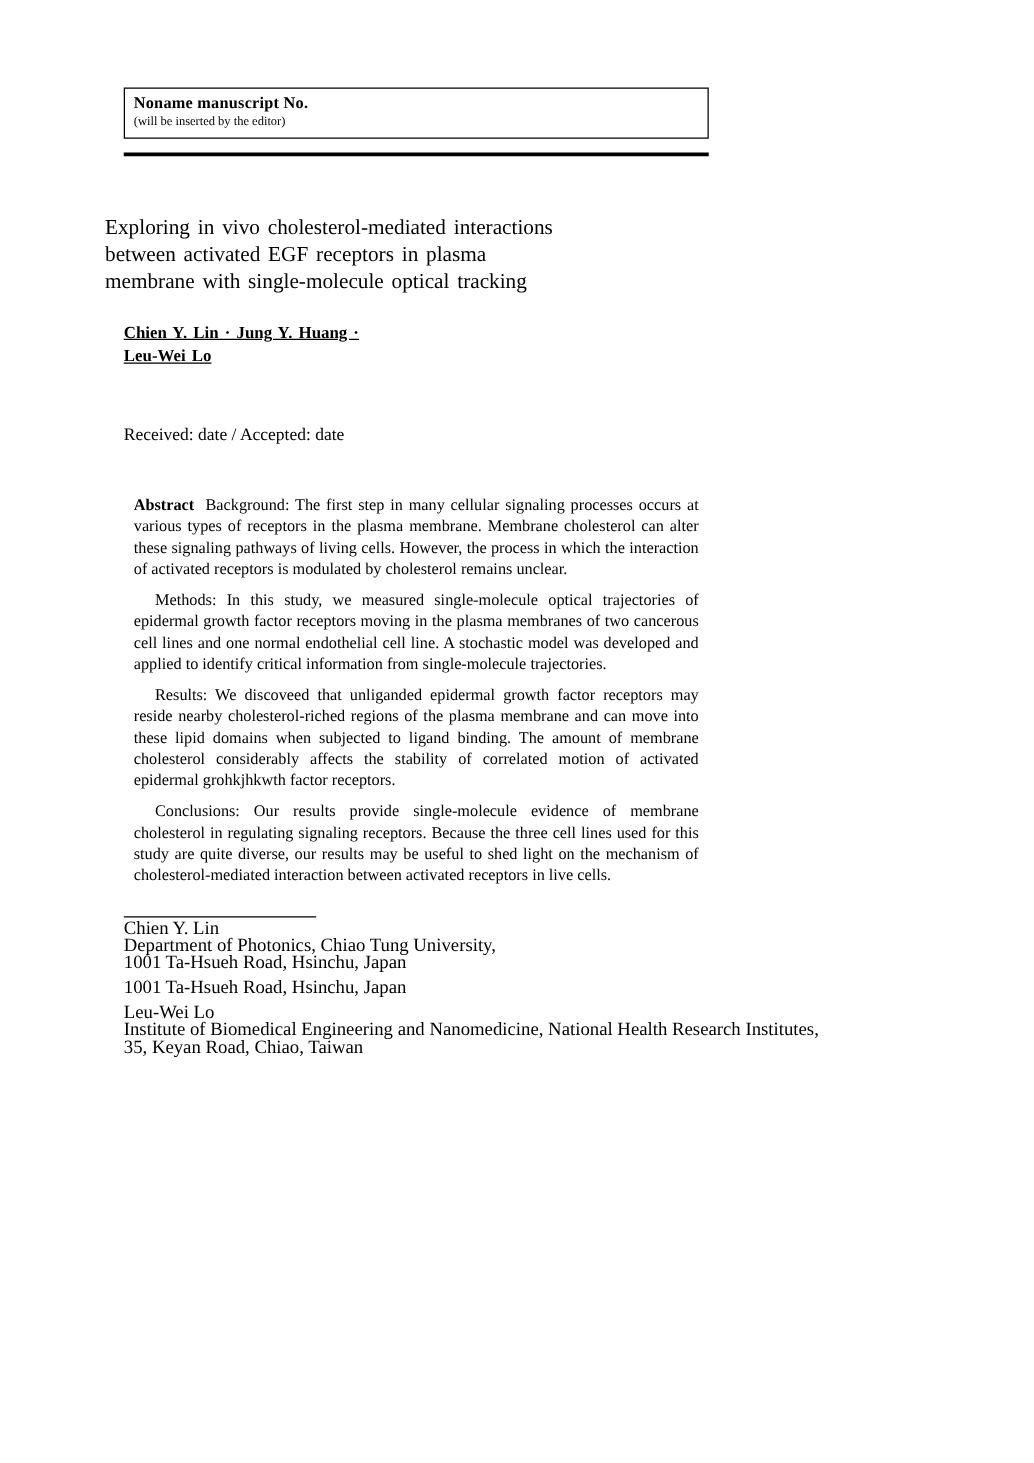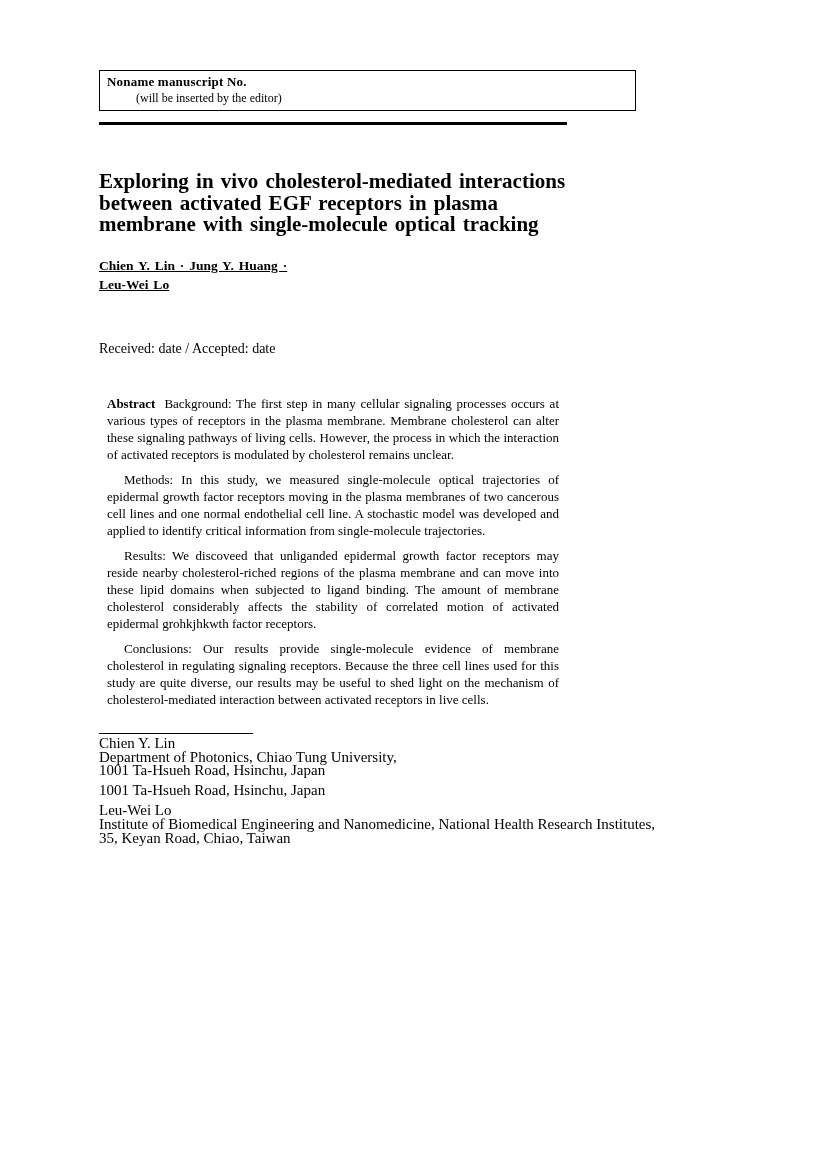--- a/index.html
+++ b/index.html
@@ -13,51 +13,50 @@
     height: 1170px;
     background: #ffffff;
     font-family: "Liberation Serif", "DejaVu Serif", serif;
     color: #000000;
     overflow: hidden;
   }
   .header-box {
     position: absolute;
     left: 99px;
     top: 70px;
-    width: 537px;
+    width: 468px;
     box-sizing: border-box;
     border: 1px solid #000000;
     padding: 2px 7px 4px 7px;
   }
   .header-box .hb-line1 {
     font-weight: bold;
     font-size: 13px;
     line-height: 17px;
     letter-spacing: 0.2px;
   }
   .header-box .hb-line2 {
-    font-size: 12px;
+    font-size: 10px;
     line-height: 16px;
-    margin-left: 29px;
   }
   .thick-rule {
     position: absolute;
     left: 99px;
     top: 122px;
     width: 468px;
     height: 3px;
     background: #000000;
   }
   .paper-title {
     position: absolute;
-    left: 99px;
+    left: 84px;
     top: 171px;
     width: 500px;
-    font-size: 21px;
-    font-weight: bold;
+    font-size: 17px;
+    font-weight: normal;
     line-height: 21.7px;
     word-spacing: 2px;
     white-space: nowrap;
   }
   .authors {
     position: absolute;
     left: 99px;
     top: 257px;
     width: 468px;
     font-size: 13.5px;

